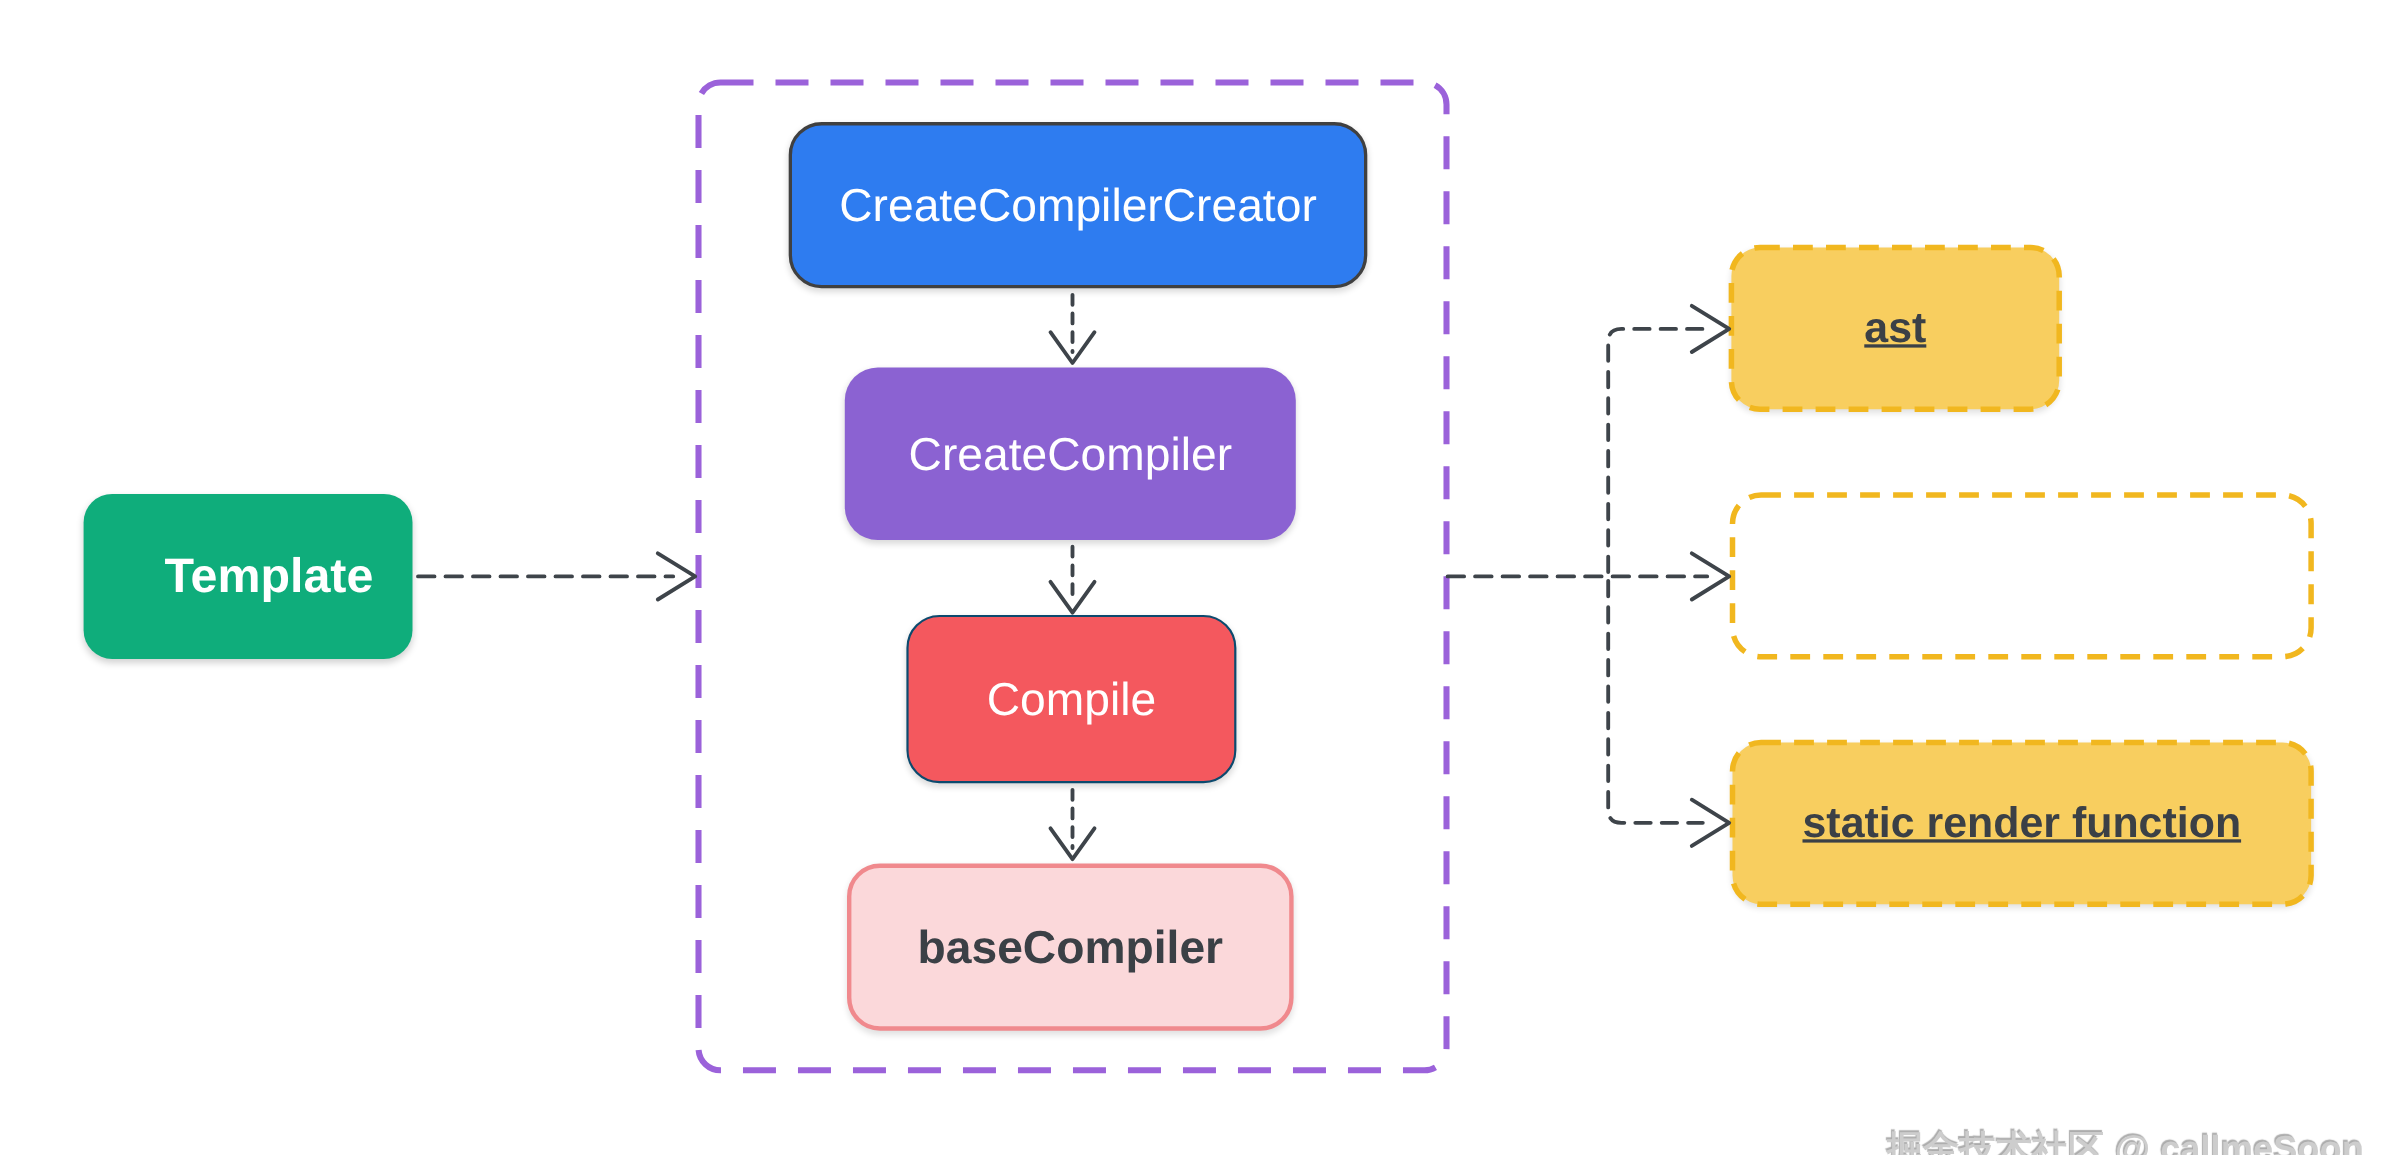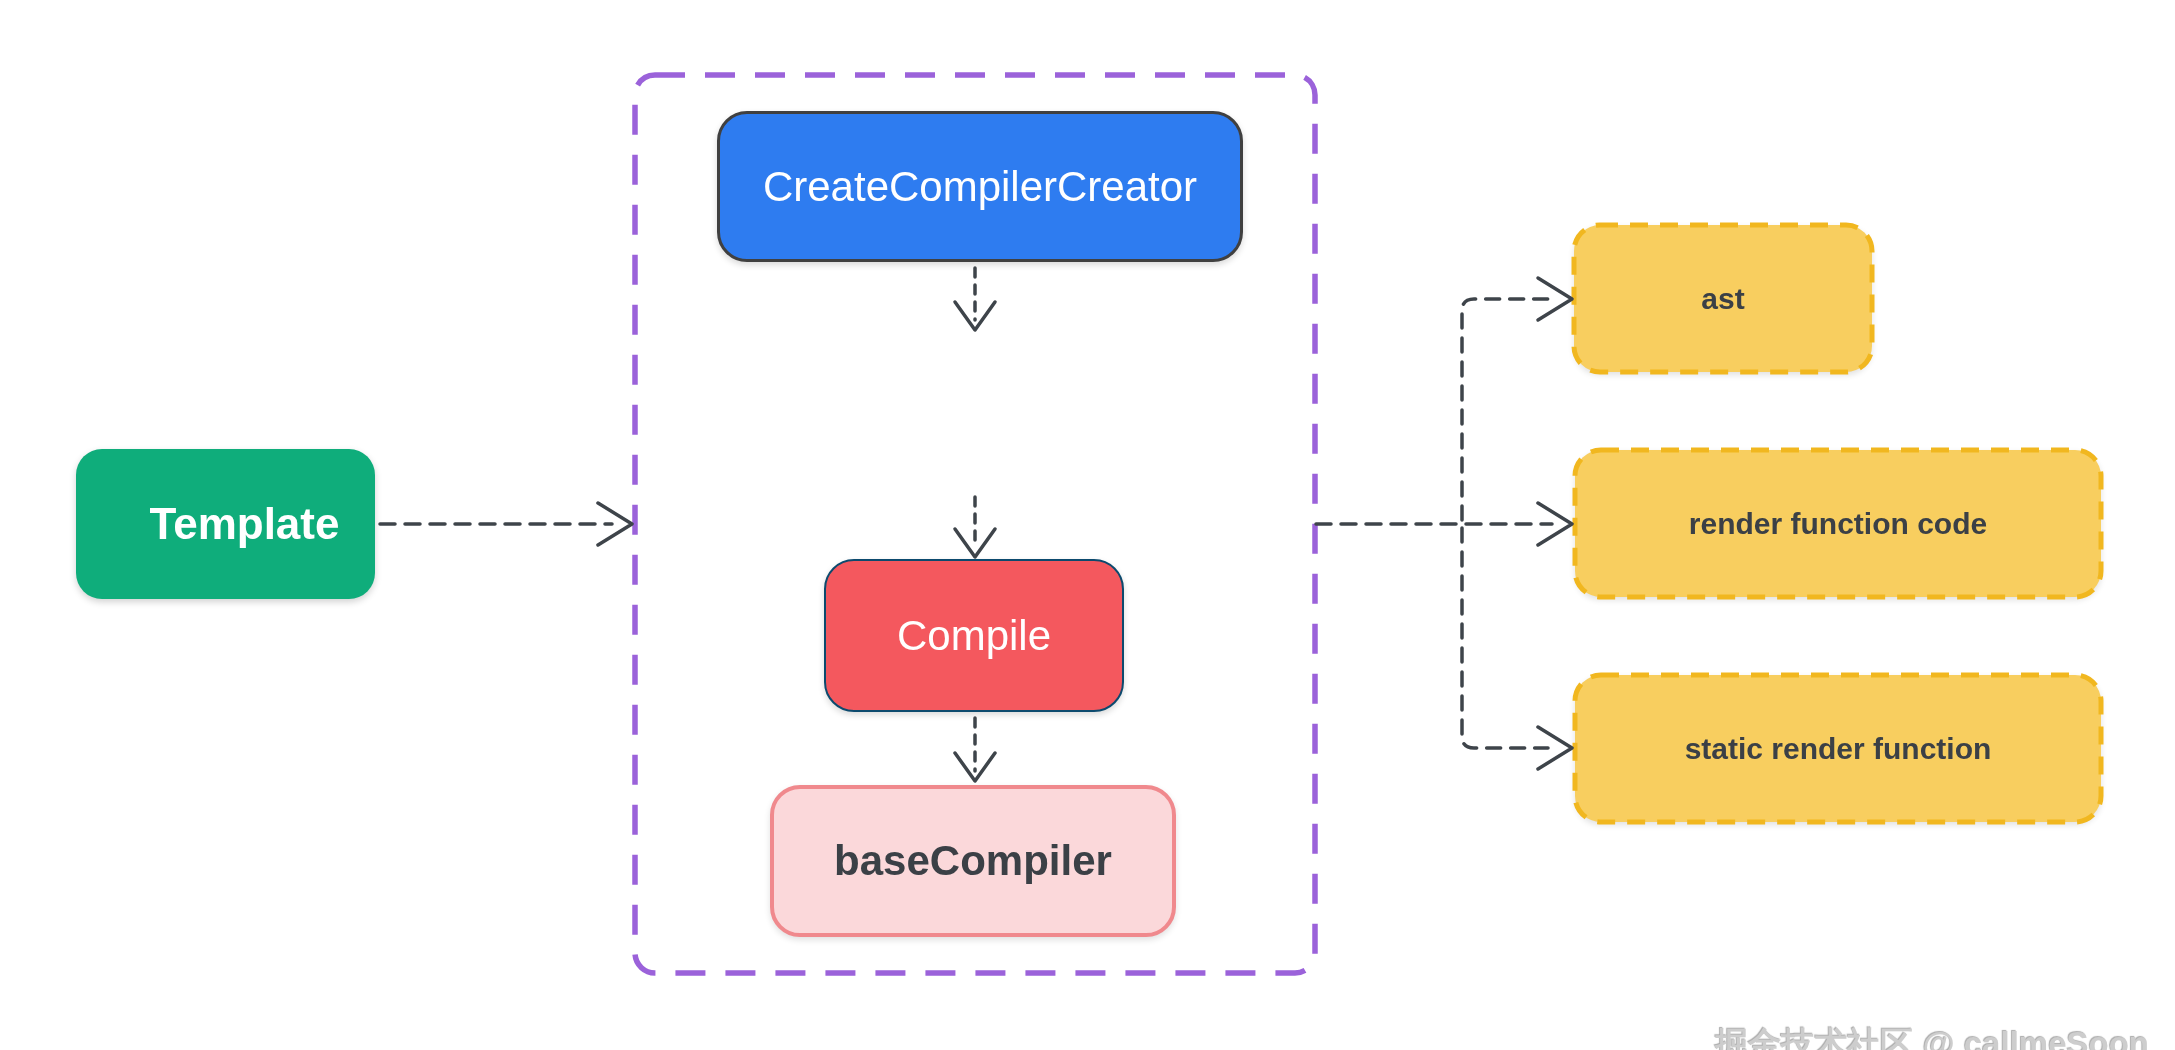--- a/index.html
+++ b/index.html
@@ -43,22 +43,23 @@
     box-shadow:0 3px 6px rgba(0,0,0,.15);
   }
   #node-base-compiler{
     left:770px;top:785px;width:406px;height:152px;
     background:#FBD8DA;border:4px solid #F0898D;border-radius:30px;
     color:#3B4046;font-size:42px;font-weight:700;
     box-shadow:0 3px 6px rgba(0,0,0,.12);
   }
   .output{
     background:#F8CE5F;border-radius:26px;
-    color:#3B4046;font-size:30px;font-weight:700;
+    color:#3B4046;font-size:39px;font-weight:700;
     box-shadow:0 3px 6px rgba(0,0,0,.12);
+    text-decoration:underline;
   }
   #output-ast{left:1574px;top:225px;width:298px;height:147px;}
   #output-render-function-code{left:1575px;top:450px;width:526px;height:147px;}
   #output-static-render-function{left:1575px;top:675px;width:526px;height:147px;}
   #arrow-layer{
     position:absolute;left:0;top:0;width:2175px;height:1050px;
     pointer-events:none;
   }
   #watermark{
     position:absolute;right:26px;top:1022px;
@@ -69,28 +70,28 @@
 </style>
 </head>
 <body>
 
 <div id="stage">
 
   <div class="node" id="node-template">Template</div>
 
   <div class="node" id="node-create-compiler-creator">CreateCompilerCreator</div>
 
+  <div class="node" id="node-create-compiler">CreateCompiler</div>
 
   <div class="node" id="node-compile">Compile</div>
 
   <div class="node" id="node-base-compiler">baseCompiler</div>
 
   <div class="node output" id="output-ast">ast</div>
 
-  <div class="node output" id="output-render-function-code">render function code</div>
 
   <div class="node output" id="output-static-render-function">static render function</div>
 
   <svg id="arrow-layer" width="2175" height="1050" viewBox="0 0 2175 1050">
 
     <rect x="635" y="75" width="680" height="898" rx="20" fill="none" stroke="#9B62DA" stroke-width="5.5" stroke-dasharray="30 20"></rect>
 
     <rect x="1574" y="225" width="298" height="147" rx="26" fill="none" stroke="#F1B71F" stroke-width="5" stroke-dasharray="18 12"></rect>
     <rect x="1575" y="450" width="526" height="147" rx="26" fill="none" stroke="#F1B71F" stroke-width="5" stroke-dasharray="18 12"></rect>
     <rect x="1575" y="675" width="526" height="147" rx="26" fill="none" stroke="#F1B71F" stroke-width="5" stroke-dasharray="18 12"></rect>

